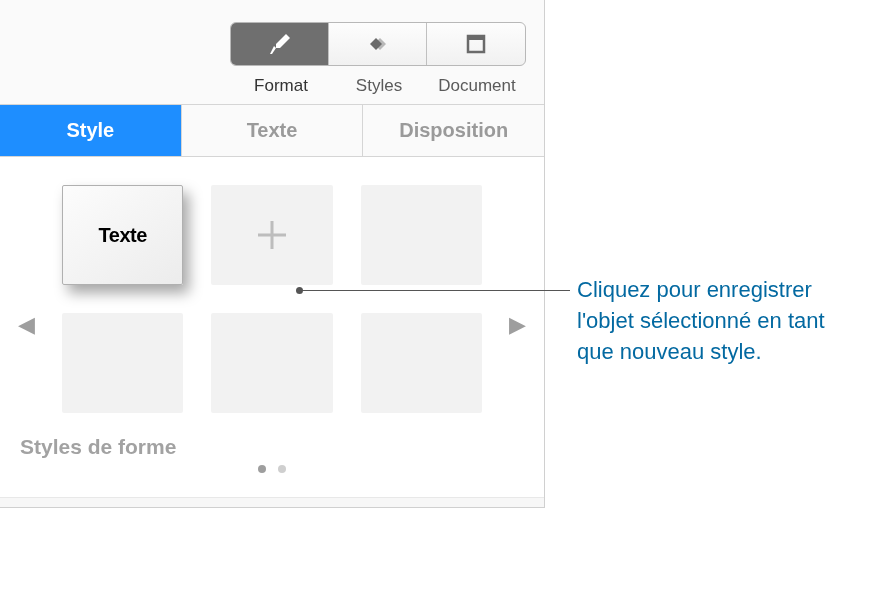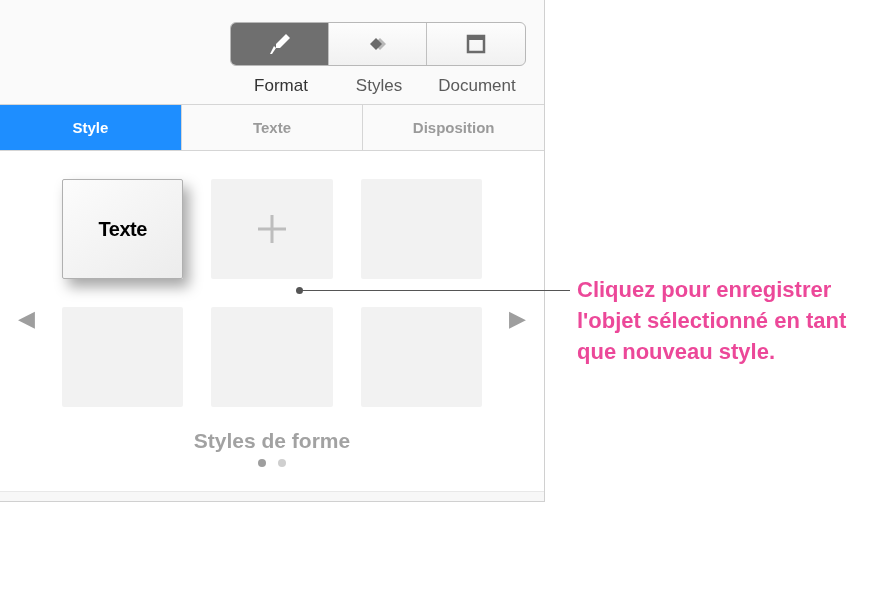--- a/index.html
+++ b/index.html
@@ -75,21 +75,21 @@
     }
     .tabs {
       display: flex;
       border-top: 1px solid #d5d5d5;
       border-bottom: 1px solid #d5d5d5;
     }
     .tab {
       flex: 1;
       text-align: center;
       padding: 14px 0;
-      font-size: 15px;
+      font-size: 20px;
       font-weight: 600;
       color: #9a9a9a;
       border-right: 1px solid #d5d5d5;
       cursor: pointer;
       background: #fafafa;
     }
     .tab:last-child {
       border-right: none;
     }
     .tab.active {
@@ -145,21 +145,20 @@
       cursor: pointer;
       user-select: none;
     }
     .nav-arrow.left {
       left: 18px;
     }
     .nav-arrow.right {
       right: 18px;
     }
     .styles-footer {
-      text-align: center;
       margin-top: 22px;
       padding-bottom: 14px;
     }
     .styles-title {
       font-size: 21px;
       font-weight: 600;
       color: #a2a2a2;
     }
     .page-dots {
       margin-top: 6px;
@@ -179,24 +178,23 @@
     .bottom-strip {
       height: 10px;
       background: #f7f7f7;
       border-top: 1px solid #e8e8e8;
     }
     .callout {
       position: absolute;
       left: 577px;
       top: 275px;
       font-size: 22px;
-      color: #ec4899;
+      color: #0369a1;
       line-height: 1.4;
       width: 280px;
-      font-weight: bold;
     }
     .callout-line {
       position: absolute;
       left: 298px;
       top: 290px;
       width: 272px;
       height: 1px;
       background: #555;
     }
     .callout-line::before {

